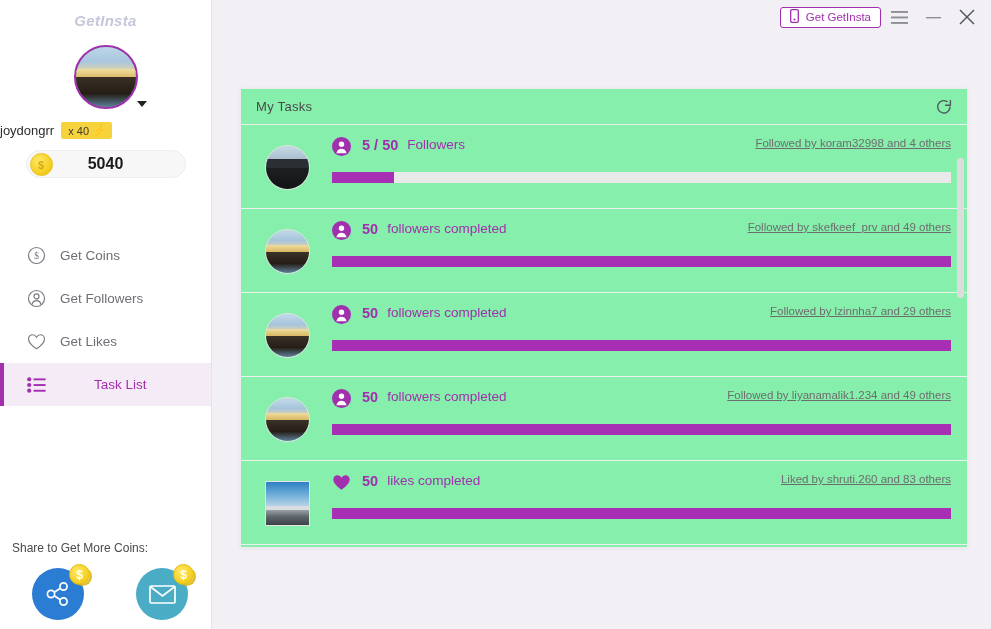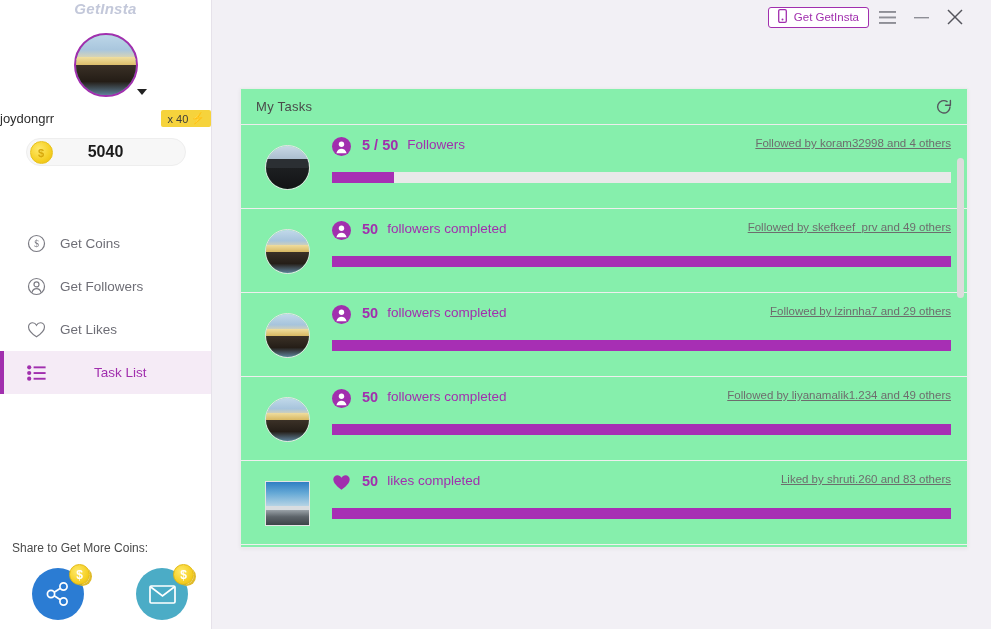--- a/index.html
+++ b/index.html
@@ -15,20 +15,21 @@
   #sidebar {
     position: absolute; left: 0; top: 0;
     width: 212px; height: 629px;
     background: #ffffff;
     border-right: 1px solid #e6e2ea;
   }
   #logo {
     text-align: center;
     font-size: 15px; font-weight: bold; font-style: italic;
     color: #c3c8da; letter-spacing: .3px;
+    padding-top: 12px;
   }
   #avatar-wrap {
     position: relative;
     width: 64px; height: 64px;
     margin: 16px auto 0;
   }
   #avatar {
     width: 64px; height: 64px;
     border-radius: 50%;
     border: 2px solid #a12fae;
@@ -49,21 +50,21 @@
     background: linear-gradient(180deg,#3a3026 0%, #241d16 55%, #5d7f97 100%);
   }
   #avatar-caret {
     position: absolute; right: -9px; bottom: 2px;
     width: 0; height: 0;
     border-left: 5px solid transparent;
     border-right: 5px solid transparent;
     border-top: 6px solid #222;
   }
   #user-line {
-    display: flex; align-items: center; justify-content: space-between;
+    display: flex; align-items: center; justify-content: flex-start;
     gap: 7px; margin-top: 13px;
   }
   #username { font-size: 13px; color: #2c2c2c; }
   #multiplier {
     background: #f6d33c; color: #3b3b3b;
     font-size: 11px; padding: 2px 6px 2px 7px;
     border-radius: 2px; white-space: nowrap;
     display: flex; align-items: center; gap: 3px;
   }
   #multiplier .bolt { color: #a12fae; font-size: 11px; }
@@ -118,21 +119,21 @@
     border: 1px solid #e3b90e;
     display: flex; align-items: center; justify-content: center;
     color: #fff; font-size: 12px; font-weight: bold;
     box-shadow: 3px 2px 0 -1px #e0bb2a;
   }
 
   
   #titlebar {
     position: absolute; right: 0; top: 0;
     height: 34px; display: flex; align-items: center; gap: 2px;
-    padding-right: 20px;
+    padding-right: 8px;
   }
   #get-app-btn {
     display: flex; align-items: center; gap: 7px;
     border: 1px solid #a12fae; border-radius: 3px;
     height: 21px; padding: 0 9px;
     color: #a12fae; font-size: 11.5px; cursor: pointer;
     background: #fff;
   }
   .win-btn {
     width: 32px; height: 32px;

